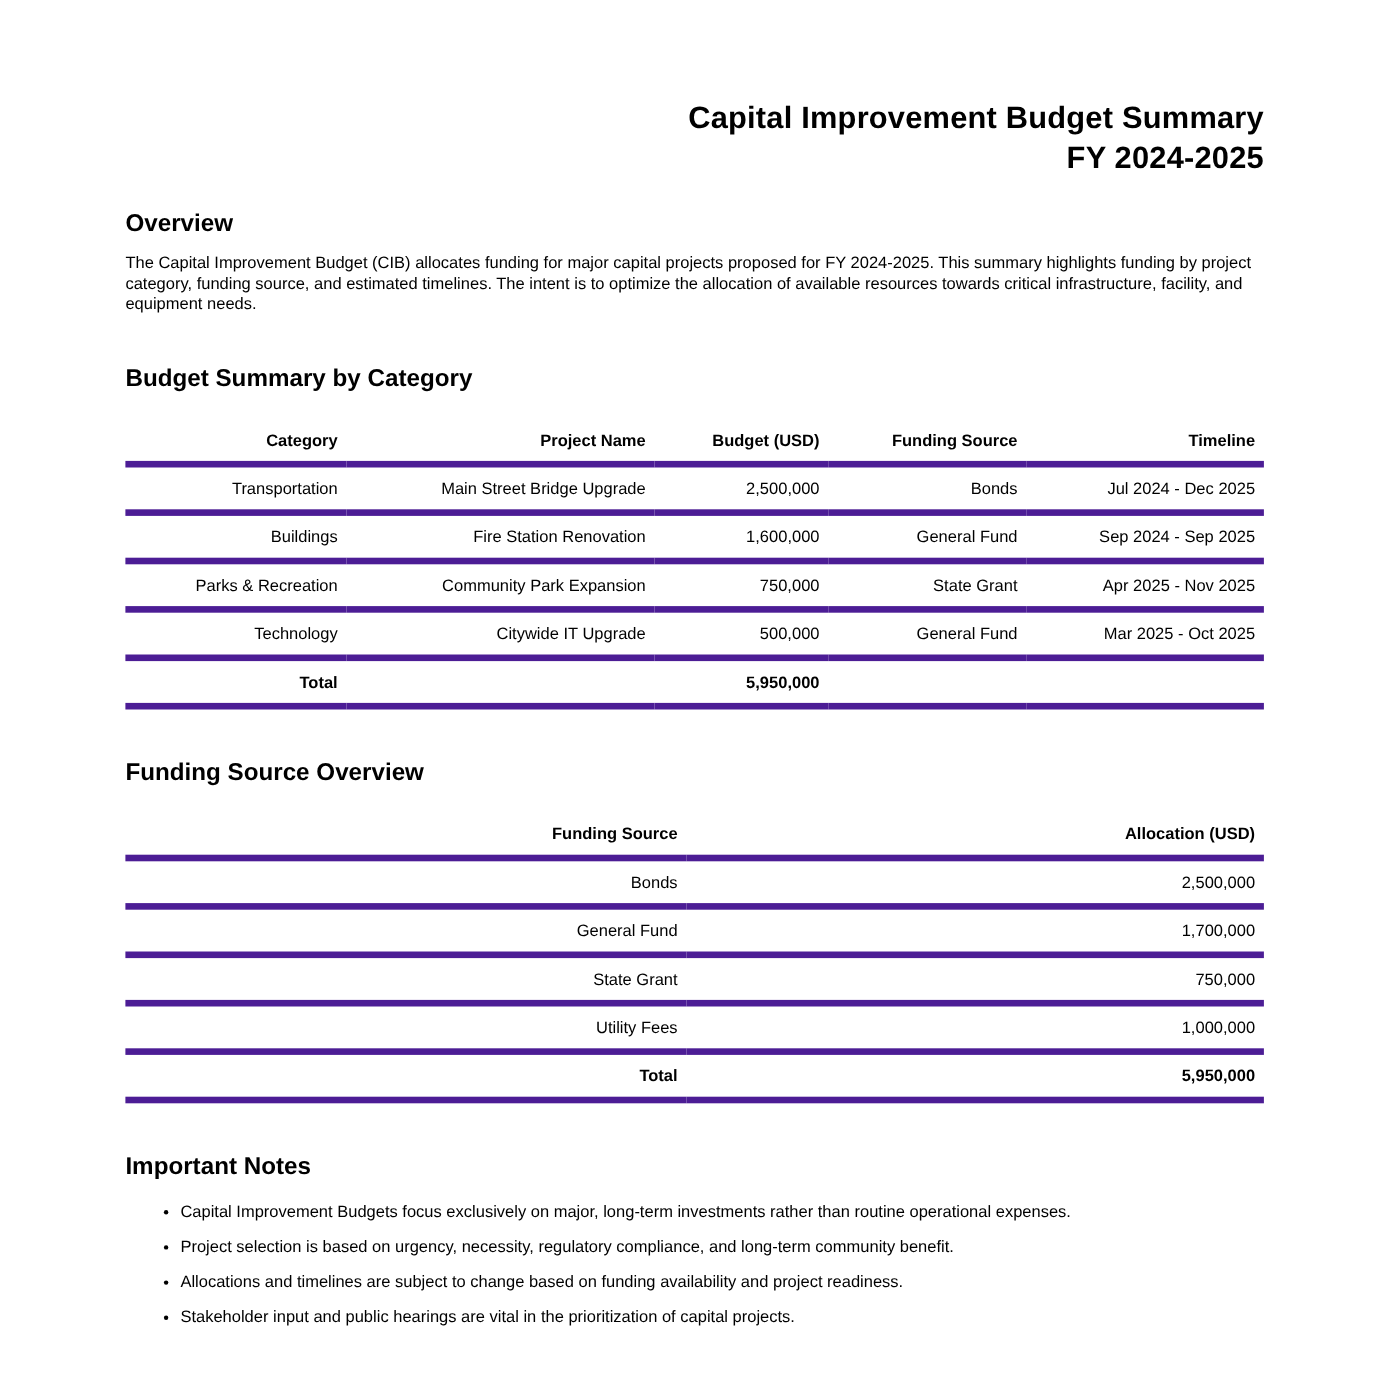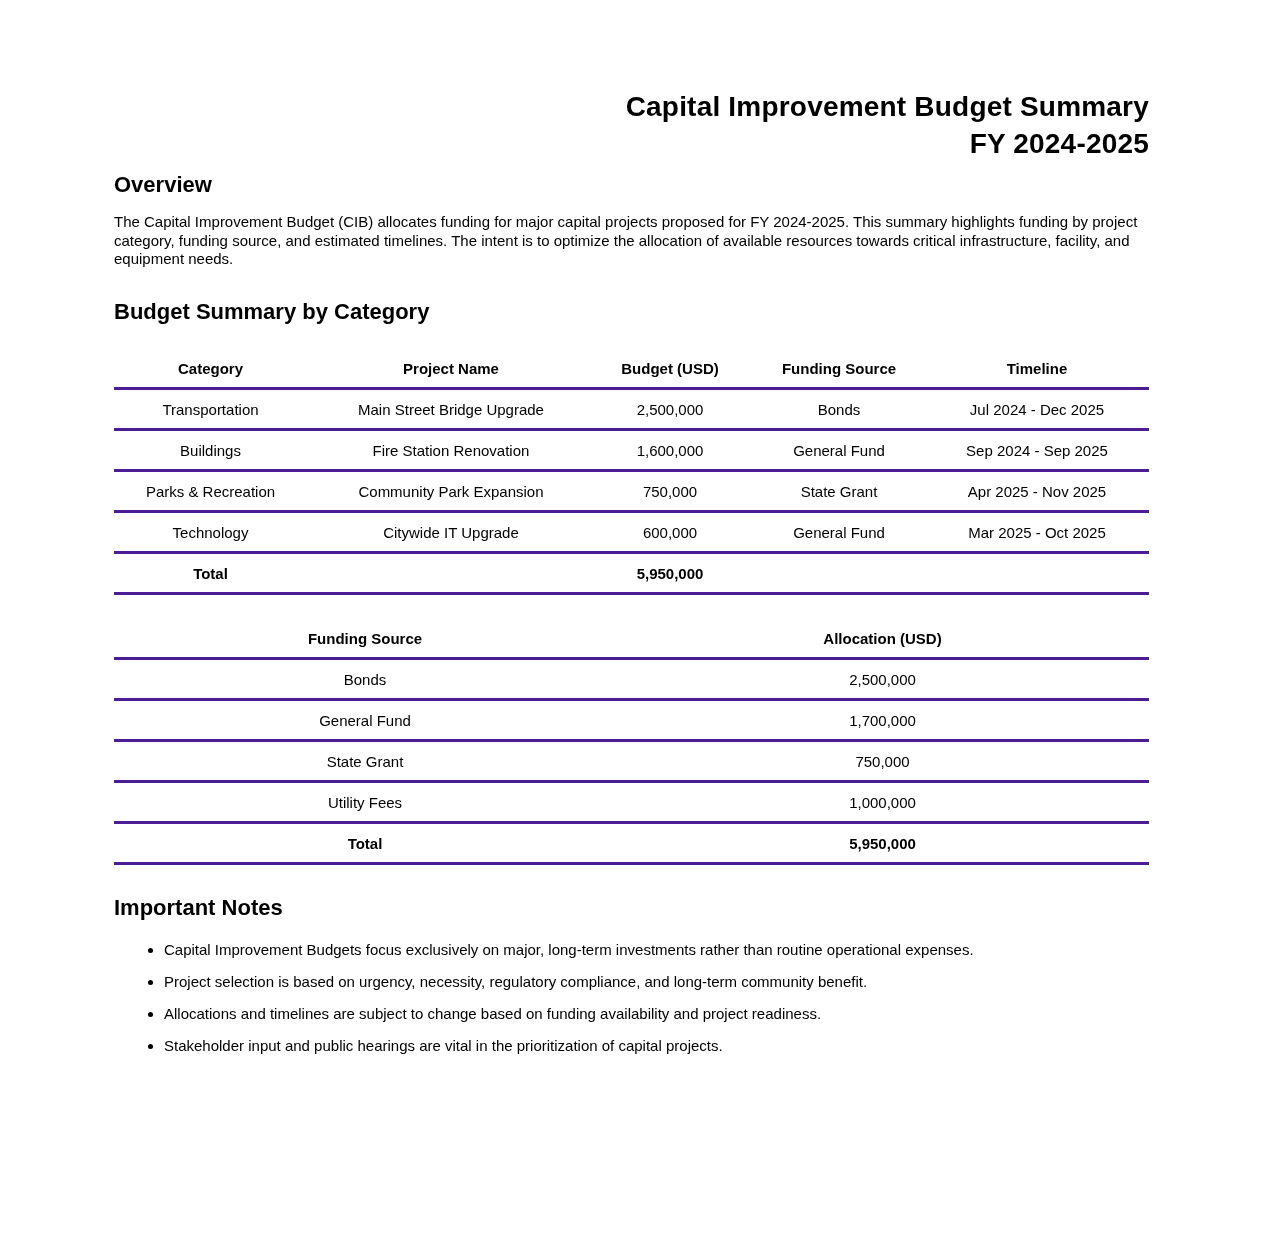--- a/index.html
+++ b/index.html
@@ -21,41 +21,41 @@
   h1.doc-title {
     font-size: 28px;
     line-height: 37px;
     font-weight: bold;
     letter-spacing: 0.2px;
   }
   h1.doc-title span { display: block; text-align: right; }
   h2.section-heading {
     font-size: 22px;
     font-weight: bold;
-    margin-top: 30px;
+    margin-top: 44px;
     margin-bottom: 15px;
   }
-  h2.first-heading { margin-top: 10px; }
+  h2.first-heading { margin-top: 28px; }
   p.body-text {
     font-size: 15px;
     line-height: 18.5px;
     margin-bottom: 16px;
   }
   table.data-table {
     width: 100%;
     border-collapse: collapse;
     margin-top: 24px;
     margin-bottom: 10px;
   }
   table.data-table th,
   table.data-table td {
-    text-align: center;
+    text-align: right;
     font-size: 15px;
     padding: 11px 8px 10px 0;
-    border-bottom: 3px solid #4c1d95;
+    border-bottom: 6px solid #4c1d95;
     vertical-align: middle;
   }
   table.data-table th { font-weight: bold; }
   tr.total-row td { font-weight: bold; }
   .notes-list {
     list-style: disc;
     margin-top: 20px;
     padding-left: 22px;
   }
   .notes-list li {
@@ -115,34 +115,35 @@
       <tr>
         <td>Parks &amp; Recreation</td>
         <td>Community Park Expansion</td>
         <td>750,000</td>
         <td>State Grant</td>
         <td>Apr 2025 - Nov 2025</td>
       </tr>
       <tr>
         <td>Technology</td>
         <td>Citywide IT Upgrade</td>
-        <td>600,000</td>
+        <td>500,000</td>
         <td>General Fund</td>
         <td>Mar 2025 - Oct 2025</td>
       </tr>
       <tr class="total-row">
         <td>Total</td>
         <td></td>
         <td>5,950,000</td>
         <td></td>
         <td></td>
       </tr>
     </tbody>
   </table>
 
+  <h2 class="section-heading">Funding Source Overview</h2>
 
   <table class="data-table">
     <colgroup>
       <col style="width:510px">
         <col>
     </colgroup>
     <thead>
       <tr>
         <th>Funding Source</th>
         <th>Allocation (USD)</th>

